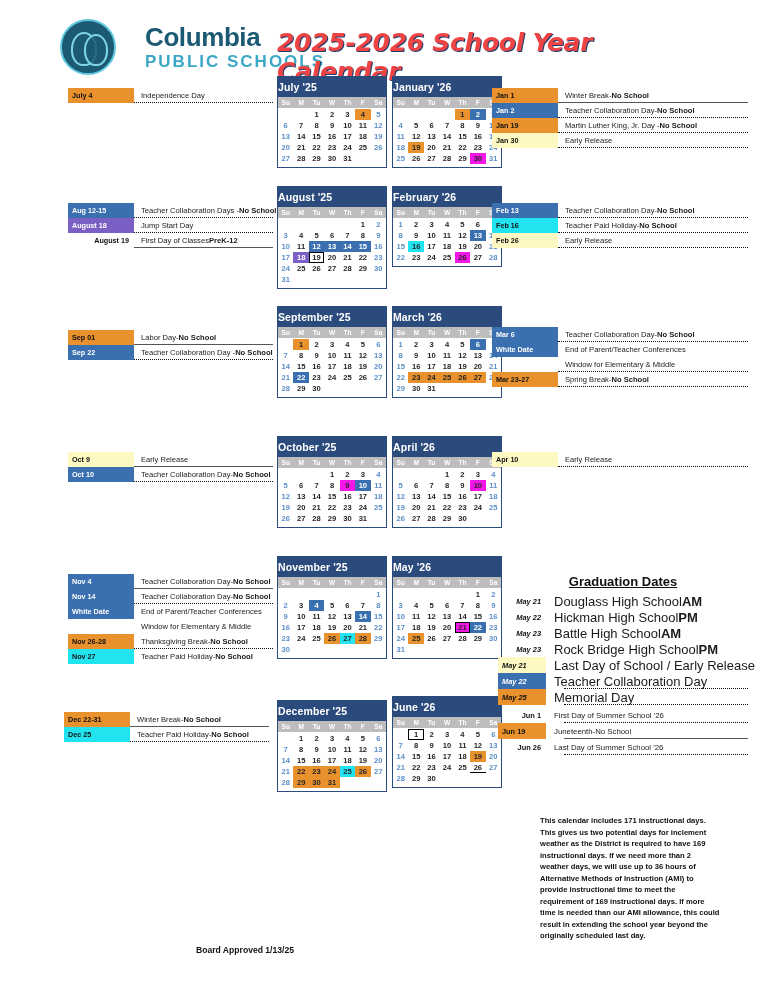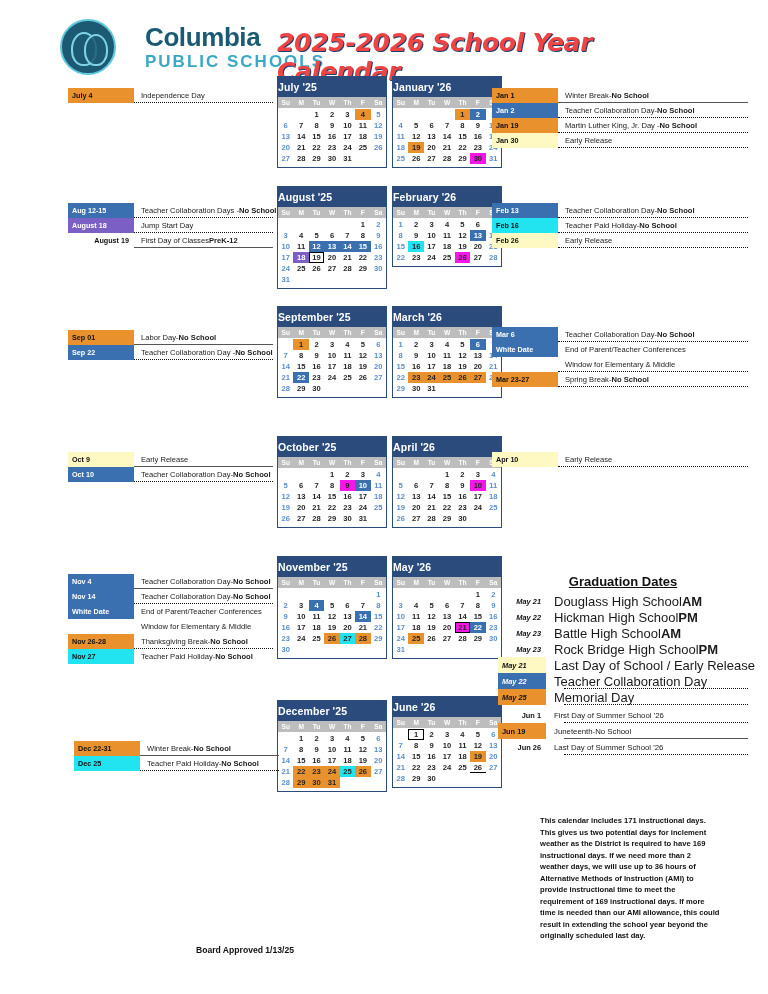--- a/index.html
+++ b/index.html
@@ -749,21 +749,21 @@
       </div>
       <div class="lrow dotted">
         <div class="chip c-orange">Nov 26-28</div>
         <div class="desc">Thanksgiving Break-<b>No School</b></div>
       </div>
       <div class="lrow">
         <div class="chip c-cyan">Nov 27</div>
         <div class="desc">Teacher Paid Holiday-<b>No School</b></div>
       </div>
     </div>
-    <div class="legend" style="left: 74px; top: 712px; width: 205px; margin-top: 29px;">
+    <div class="legend" style="left: 64px; top: 712px; width: 205px;">
       <div class="lrow solid">
         <div class="chip c-orange">Dec 22-31</div>
         <div class="desc">Winter Break-<b>No School</b></div>
       </div>
       <div class="lrow dotted">
         <div class="chip c-cyan">Dec 25</div>
         <div class="desc">Teacher Paid Holiday-<b>No School</b></div>
       </div>
     </div>
     <div class="legend" style="left: 492px; top: 88px; width: 256px;">

